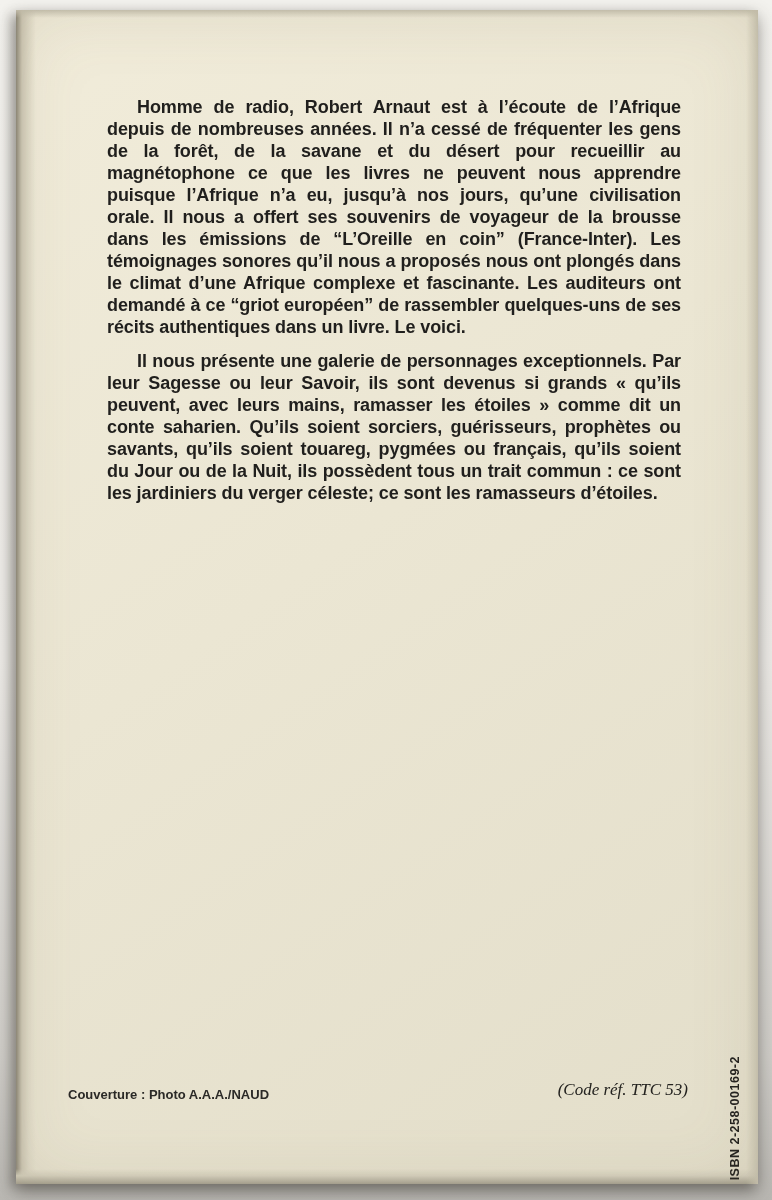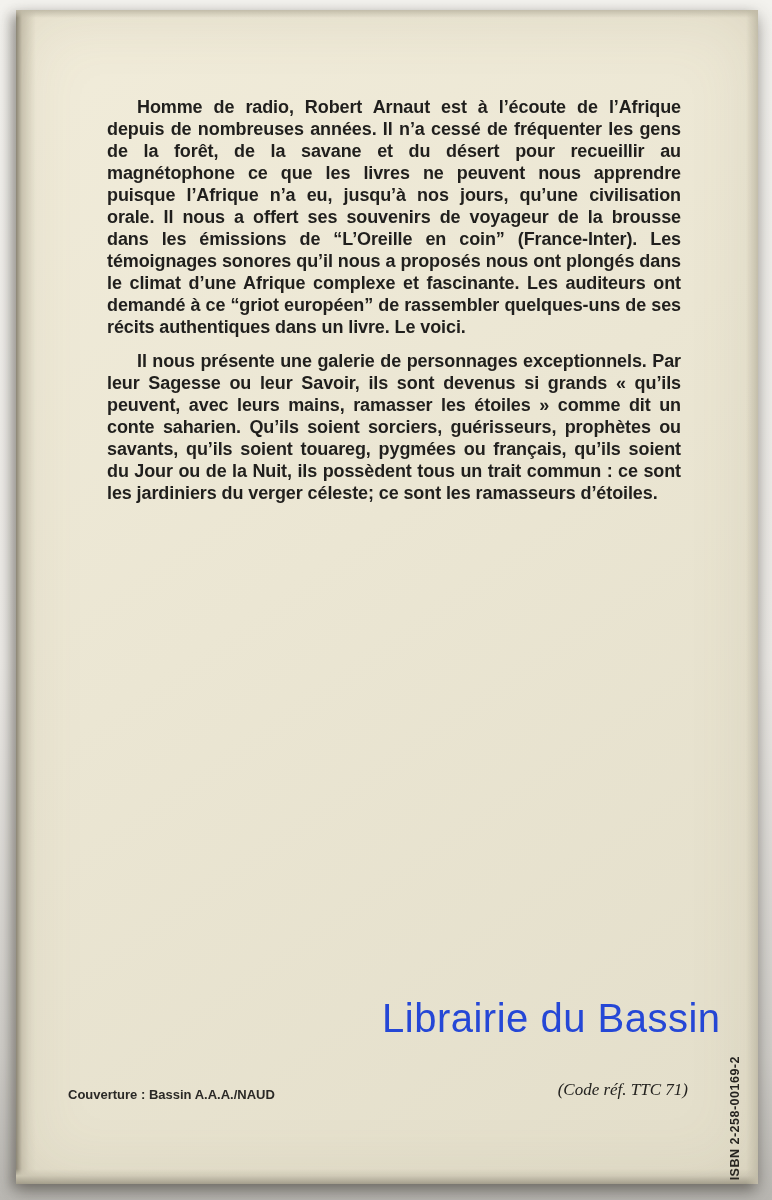--- a/index.html
+++ b/index.html
@@ -98,23 +98,22 @@
     <div class="spine-shade"></div>
     <div class="bottom-shade"></div>
     <div class="top-shade"></div>
     <div class="right-shade"></div>
 
     <div class="blurb">
       <p>Homme de radio, Robert Arnaut est à l’écoute de l’Afrique depuis de nombreuses années. Il n’a cessé de fréquenter les gens de la forêt, de la savane et du désert pour recueillir au magnétophone ce que les livres ne peuvent nous apprendre puisque l’Afrique n’a eu, jusqu’à nos jours, qu’une civilisation orale. Il nous a offert ses souvenirs de voyageur de la brousse dans les émissions de “L’Oreille en coin” (France-Inter). Les témoignages sonores qu’il nous a proposés nous ont plongés dans le climat d’une Afrique complexe et fascinante. Les auditeurs ont demandé à ce “griot européen” de rassembler quelques-uns de ses récits authentiques dans un livre. Le voici.</p>
       <p>Il nous présente une galerie de personnages exceptionnels. Par leur Sagesse ou leur Savoir, ils sont devenus si grands « qu’ils peuvent, avec leurs mains, ramasser les étoiles » comme dit un conte saharien. Qu’ils soient sorciers, guérisseurs, prophètes ou savants, qu’ils soient touareg, pygmées ou français, qu’ils soient du Jour ou de la Nuit, ils possèdent tous un trait commun : ce sont les jardiniers du verger céleste; ce sont les ramasseurs d’étoiles.</p>
     </div>
 
-    <div class="watermark" id="watermark" style="color: rgb(37, 71, 214);">Librairie du Bassin</div>
 
-    <div class="credit">Couverture : Bassin A.A.A./NAUD</div>
+    <div class="credit">Couverture : Photo A.A.A./NAUD</div>
 
-    <div class="code-ref">(Code réf. TTC 71)</div>
+    <div class="code-ref">(Code réf. TTC 53)</div>
 
     <div class="isbn">ISBN 2-258-00169-2</div>
 
     <div class="vignette"></div>
   </div>
 </div>
 
 </body></html>

